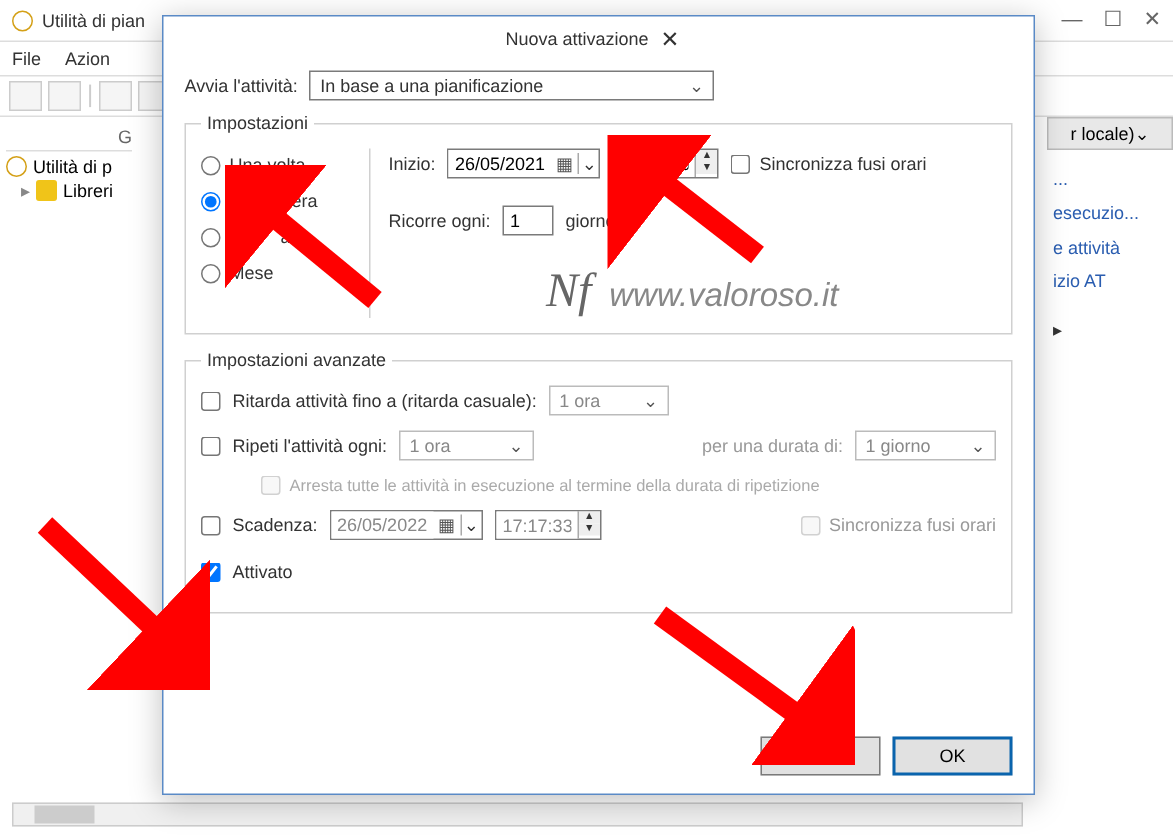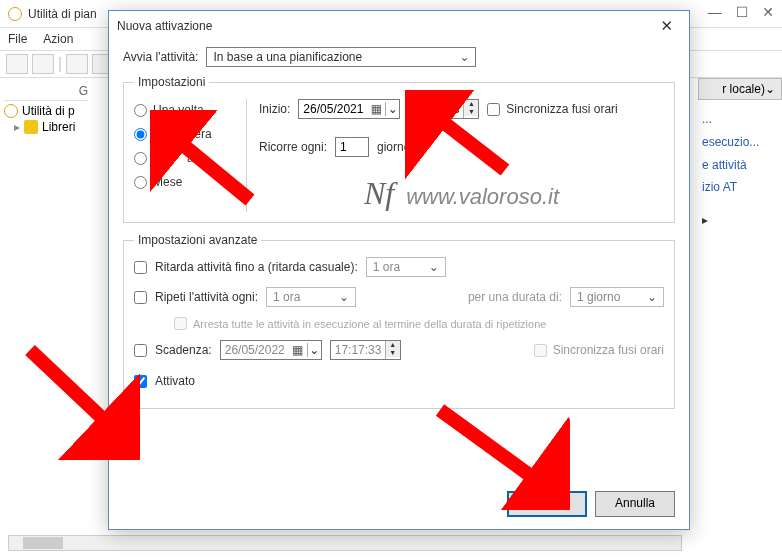--- a/index.html
+++ b/index.html
@@ -12,26 +12,26 @@
 .bg-toolbar { position: absolute; top: 50px; left: 0; right: 0; height: 28px; border-top: 1px solid #ddd; border-bottom: 1px solid #ddd; display: flex; align-items: center; padding: 0 6px; gap: 4px; }
 .bg-toolbar .tbtn { width: 22px; height: 20px; border: 1px solid #ccc; background: #f5f5f5; }
 .bg-tree { position: absolute; top: 80px; left: 0; width: 92px; font-size: 12px; padding: 4px; }
 .bg-tree-row { display: flex; align-items: center; gap: 4px; padding: 1px 0; }
 .tree-ico { width: 14px; height: 14px; background: #f0c419; border-radius: 2px; }
 .tree-ico.clock { border: 1.5px solid #d4a017; border-radius: 50%; background: transparent; }
 .bg-scroll { position: absolute; bottom: 8px; left: 8px; right: 100px; height: 16px; border: 1px solid #ccc; background: #f0f0f0; }
 .bg-scroll-thumb { position: absolute; left: 14px; top: 1px; bottom: 1px; width: 40px; background: #ccc; }
 
 .right-panel { position: absolute; right: 0; top: 78px; width: 84px; font-size: 12px; }
-.rp-head { background: #e8e8e8; border: 1px solid #bbb; padding: 3px 6px; display: flex; justify-content: flex-end; }
+.rp-head { background: #e8e8e8; border: 1px solid #bbb; padding: 3px 6px; display: flex; justify-content: center; }
 .rp-items { padding: 8px 4px; line-height: 1.9; color: #2a5db0; }
 .rp-items span { display: block; white-space: nowrap; overflow: hidden; }
 
 .dialog { position: absolute; left: 108px; top: 10px; width: 582px; height: 520px; border: 1px solid #5a8ac6; background: #fff; box-shadow: 0 4px 20px rgba(0,0,0,0.25); }
-.dlg-title { height: 30px; display: flex; align-items: center; justify-content: space-between; padding: 0 8px; font-size: 12px; color: #333; }
+.dlg-title { height: 30px; display: flex; align-items: center; justify-content: center; padding: 0 8px; font-size: 12px; color: #333; }
 .dlg-close { font-size: 15px; color: #333; padding: 2px 8px; }
 .dlg-body { padding: 6px 14px; font-size: 12px; color: #333; }
 
 .row { display: flex; align-items: center; gap: 8px; margin-bottom: 8px; }
 .lbl { white-space: nowrap; }
 .sel { border: 1px solid #7a7a7a; background: #fff; padding: 2px 6px; font-size: 12px; display: flex; align-items: center; justify-content: space-between; }
 .sel::after { content: "⌄"; font-size: 12px; color: #555; margin-left: 6px; }
 
 fieldset { border: 1px solid #d0d0d0; margin: 0 0 10px 0; padding: 10px 10px 10px 10px; }
 legend { font-size: 12px; padding: 0 4px; }
@@ -242,22 +242,22 @@
       </div>
 
       <div class="adv-row" style="margin-top:14px">
         <input type="checkbox" checked="" style="">
         <span>Attivato</span>
       </div>
     </fieldset>
   </div>
 
   <div class="dlg-btns">
+    <div class="btn"><span>Annulla</span></div>
     <div class="btn primary"><span>OK</span></div>
-    <div class="btn"><span>Annulla</span></div>
   </div>
 </div>
 
 <div class="arrow" style="left:150px; top:110px">
   <svg width="110" height="100">
       <defs>
         <marker id="ah1" markerWidth="10" markerHeight="10" refX="2" refY="5" orient="auto">
           <path d="M0,0 L10,5 L0,10 Z" fill="#ff0000"></path>
         </marker>
       </defs>

